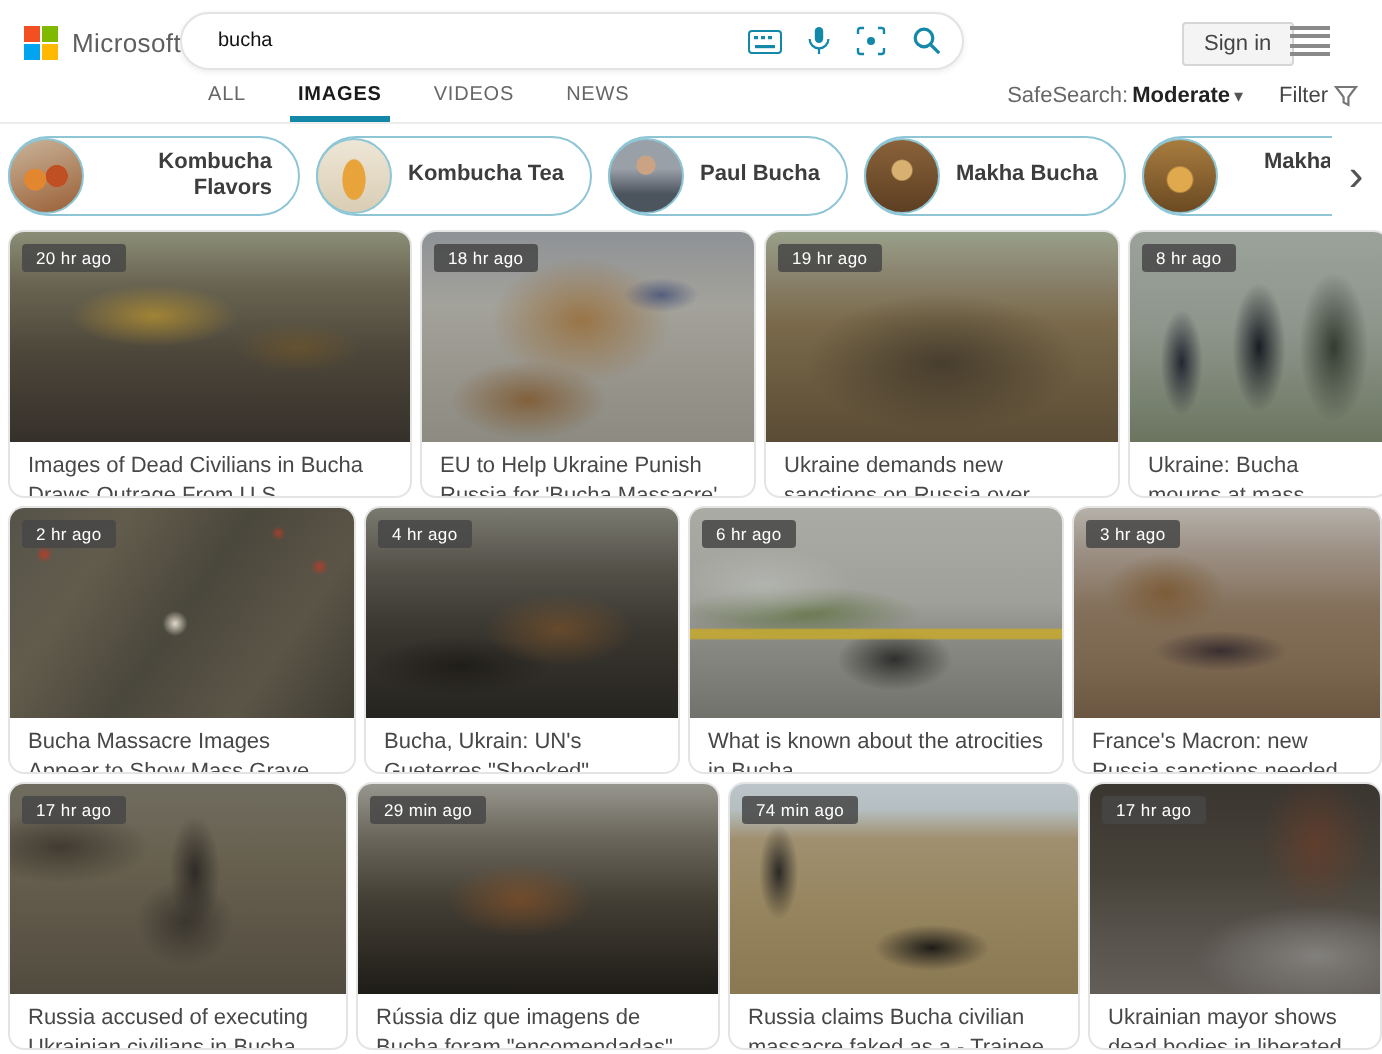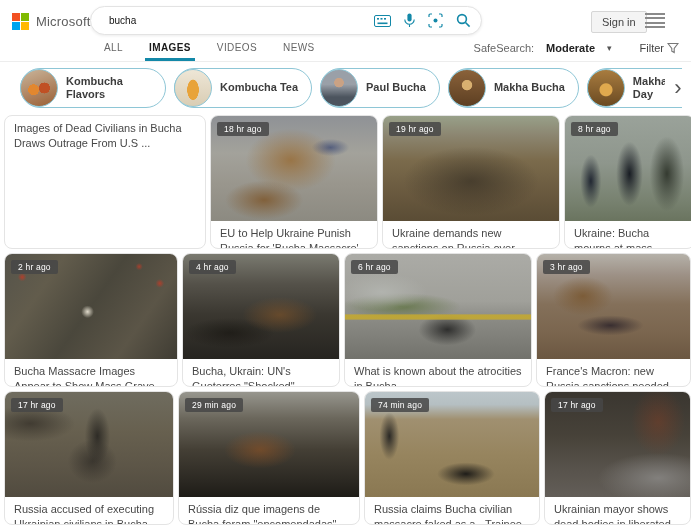--- a/index.html
+++ b/index.html
@@ -27,30 +27,30 @@
   .burger{position:absolute;left:645px;top:13px;width:20px;height:15px;display:flex;
           flex-direction:column;justify-content:space-between;cursor:pointer;}
   .burger i{display:block;height:2px;background:#8a8a8a;}
 
   
   .tabs{position:absolute;left:104px;top:42px;display:flex;gap:26px;font-size:10px;
         letter-spacing:.4px;color:#666;}
   .tab{cursor:pointer;padding-bottom:8px;position:relative;}
   .tab.active{color:#1a1a1a;font-weight:bold;}
   .tab.active::after{content:"";position:absolute;left:-4px;right:-4px;bottom:0;height:3px;background:#1388a8;}
-  .rightctl{position:absolute;right:12px;top:42px;display:flex;align-items:center;gap:12px;
+  .rightctl{position:absolute;right:12px;top:42px;display:flex;align-items:center;gap:2px;
             font-size:11px;color:#666;}
   .safesearch-val{font-weight:bold;color:#222;cursor:pointer;}
   .caret{font-size:9px;color:#555;}
   .filter{margin-left:16px;color:#444;cursor:pointer;display:flex;gap:3px;}
   .hdr-divider{position:absolute;left:0;top:61px;width:691px;height:1px;background:#ededed;}
 
   
-  .chips{position:absolute;left:20px;top:66px;width:662px;height:44px;overflow:hidden;
-         display:flex;gap:8px;align-items:center;}
+  .chips{position:absolute;left:4px;top:66px;width:662px;height:44px;overflow:hidden;
+         display:flex;gap:8px;align-items:center;text-align:right;}
   .chip{flex:0 0 auto;display:flex;align-items:center;height:38px;background:#fff;
         border:1px solid #8ec6d6;border-radius:20px;padding-right:13px;cursor:pointer;
         box-shadow:0 0 0 2px #fff inset;}
   .chip-thumb{width:38px;height:38px;border-radius:50%;border:1px solid #8ec6d6;
         box-sizing:border-box;margin:-1px 8px -1px -1px;flex:0 0 auto;}
   .chip-label{font-size:11px;line-height:1.2;color:#3d3d3d;font-weight:bold;max-width:86px;}
   .chips-next{position:absolute;right:0px;top:70px;width:26px;height:36px;background:#fff;
         display:flex;align-items:center;justify-content:center;cursor:pointer;
         font-size:22px;color:#555;}
 
@@ -180,20 +180,23 @@
     </div>
     <div class="chip">
       <span class="chip-thumb ct5"></span>
       <span class="chip-label">Makha Bucha Day</span>
     </div>
 
   </div>
   <div class="chips-next">›</div>
 
   <div class="card" style="left:4px;top:115px;width:202px">
+    <div class="thumb p1">
+      <span class="age">20 hr ago</span>
+    </div>
     <div class="cap">Images of Dead Civilians in Bucha Draws Outrage From U.S ...</div>
   </div>
   <div class="card" style="left:210px;top:115px;width:168px">
     <div class="thumb p2">
       <span class="age">18 hr ago</span>
     </div>
     <div class="cap">EU to Help Ukraine Punish Russia for 'Bucha Massacre'</div>
   </div>
   <div class="card" style="left:382px;top:115px;width:178px">
     <div class="thumb p3">

